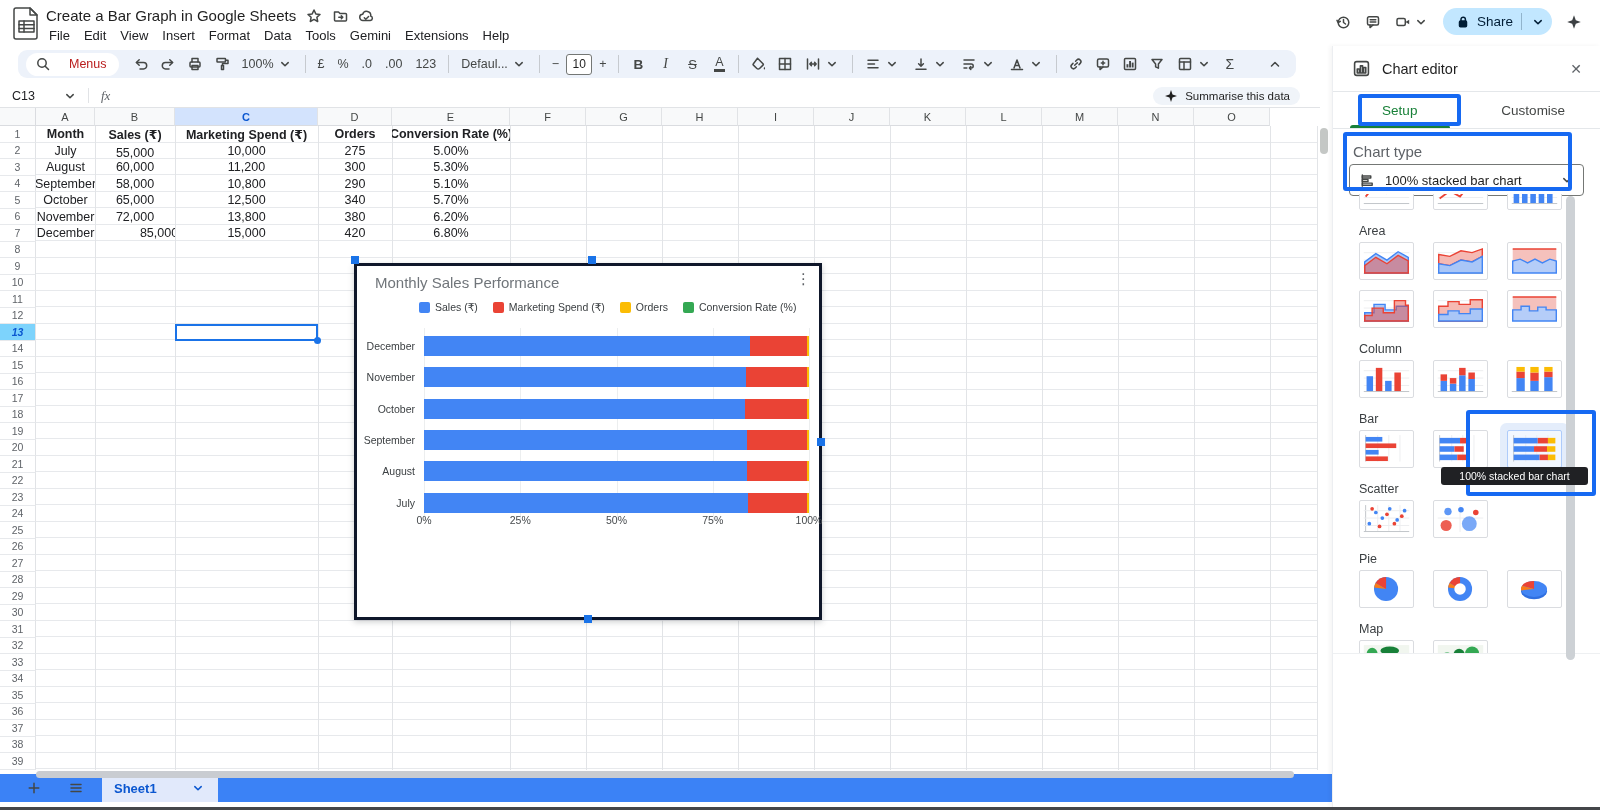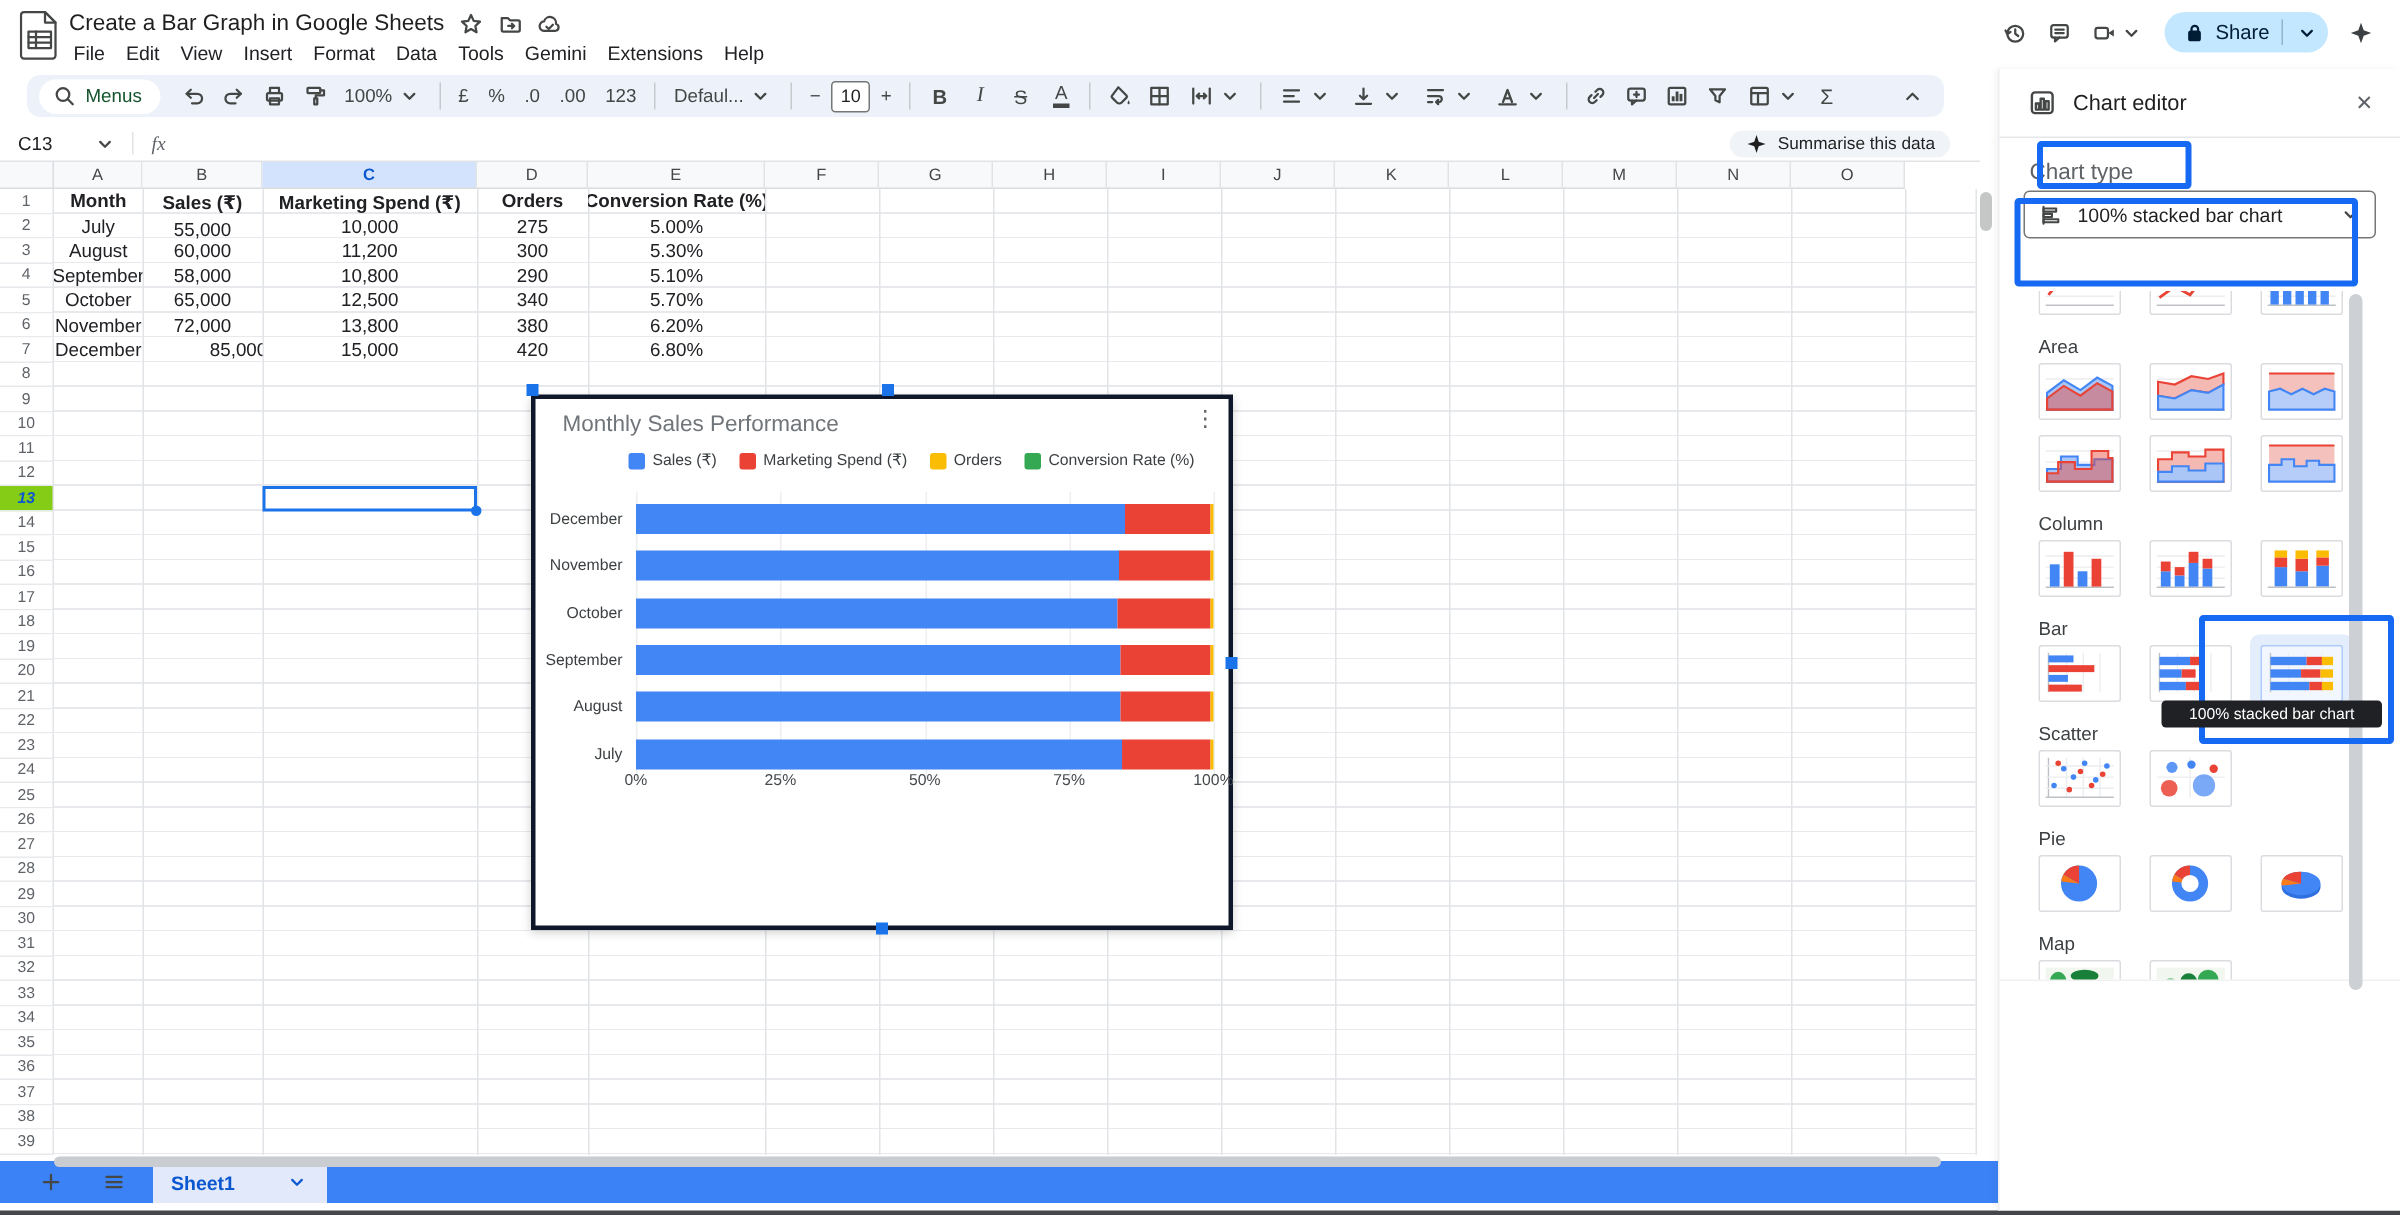--- a/index.html
+++ b/index.html
@@ -23,22 +23,22 @@
   .share .ic svg *{stroke:#001d35;}
   .share .ic svg .f{fill:#001d35;}
   .share .divv{width:1px;height:17px;background:rgba(0,29,53,.25);margin:0 2px;}
 
   
   .toolbar{position:absolute;left:18px;top:50px;width:1278px;height:28px;background:#edf2fa;
            border-radius:9px;display:flex;align-items:center;padding:0 8px;box-sizing:border-box;gap:1px;}
   .tbi{width:26px;height:24px;border-radius:4px;display:inline-flex;align-items:center;justify-content:center;flex:none;}
   .tbt{font-size:12.5px;color:#444746;display:inline-flex;align-items:center;gap:3px;padding:0 6px;height:24px;border-radius:4px;flex:none;}
   .sep{width:1px;height:18px;background:#c6cacf;margin:0 5px;flex:none;}
-  .menus-pill{display:inline-flex;align-items:center;gap:6px;background:#fff;border-radius:12px;height:23px;
-              padding:0 12px 0 9px;font-size:12.5px;color:#14532d;margin-right:8px;flex:none;justify-content:center;}
+  .menus-pill{display:inline-flex;align-items:center;gap:18px;background:#fff;border-radius:12px;height:23px;
+              padding:0 12px 0 9px;font-size:12.5px;color:#b91c1c;margin-right:8px;flex:none;justify-content:center;}
   .bold-b{font-weight:bold;font-size:13.5px;color:#444746;}
   .ital-i{font-style:italic;font-family:"Liberation Serif",serif;font-size:14px;color:#444746;}
   .strike-s{text-decoration:line-through;font-size:13px;color:#444746;}
   .txtcol-a{font-size:12.5px;color:#444746;line-height:1;display:flex;flex-direction:column;align-items:center;}
   .txtcol-a i{display:block;width:11px;height:3px;background:#444746;margin-top:1px;}
   .sizebox{width:24px;height:19px;border:1px solid #747775;border-radius:3px;background:#fff;
            font-size:12px;color:#1f1f1f;display:inline-flex;align-items:center;justify-content:center;flex:none;}
   .flexsp{flex:1;}
 
   
@@ -52,21 +52,21 @@
 
   
   .grid{position:absolute;left:0;top:108px;width:1320px;height:662px;background:#fff;overflow:hidden;}
   .colhdr{position:absolute;top:0;height:18px;background:#f8f9fa;border-right:1px solid #e1e3e6;
           border-bottom:1px solid #dadce0;box-sizing:border-box;font-size:11px;color:#444746;
           display:flex;align-items:center;justify-content:center;}
   .colhdr.sel{background:#d3e3fd;color:#0b57d0;font-weight:bold;}
   .rowhdr{position:absolute;left:0;width:36px;background:#fff;border-right:1px solid #e1e3e6;
           border-bottom:1px solid #e7e9ec;box-sizing:border-box;font-size:10.5px;color:#5f6368;
           display:flex;align-items:center;justify-content:center;}
-  .rowhdr.sel{background:#84cc16;color:#0b57d0;font-weight:bold;font-style:italic;}
+  .rowhdr.sel{background:#7dd3fc;color:#0b57d0;font-weight:bold;font-style:italic;}
   .corner{position:absolute;left:0;top:0;width:36px;height:18px;background:#f8f9fa;
           border-right:1px solid #dadce0;border-bottom:1px solid #dadce0;box-sizing:border-box;}
   .rowsbg{position:absolute;left:36px;top:18px;width:1281px;
           background:repeating-linear-gradient(to bottom,transparent 0 15.5px,#e7e9ec 15.5px 16.5px);}
   .vline{position:absolute;top:18px;width:1px;background:#e2e4e7;}
   .cell{position:absolute;font-size:12.5px;color:#202124;display:flex;align-items:center;justify-content:center;
         box-sizing:border-box;white-space:nowrap;overflow:hidden;}
   .cell.hdr{font-weight:bold;}
   .selcell{position:absolute;border:2px solid #1a73e8;box-sizing:border-box;}
   .seldot{position:absolute;width:7px;height:7px;border-radius:50%;background:#1a73e8;}
@@ -664,20 +664,25 @@
         <svg width="17" height="17" viewBox="0 0 16 16">
           <rect x="1.5" y="1.5" width="13" height="13" rx="2" fill="none" stroke="#188038" stroke-width="1.5"></rect>
           <rect x="4" y="8.5" width="2" height="3.8" fill="#188038" stroke="none"></rect>
           <rect x="7" y="5.5" width="2" height="6.8" fill="#188038" stroke="none"></rect>
           <rect x="10" y="7" width="2" height="5.3" fill="#188038" stroke="none"></rect>
         </svg>
       </span>
       <span class="p-title">Chart editor</span>
       <span class="p-close">✕</span>
     </div>
+    <div class="p-tabs" id="ptabs">
+        <div class="p-tab active">Setup</div>
+        <div class="p-tab">Customise</div>
+        <div class="p-underline"></div>
+      </div>
     <div class="p-type">
       <div class="p-type-label">Chart type</div>
       <div class="p-select">
         <span class="ic">
           <svg width="15" height="15" viewBox="0 0 16 16">
             <line x1="2.5" y1="2" x2="2.5" y2="14" stroke="#5f6368" stroke-width="1.2"></line>
             <rect x="2.5" y="3.2" width="9" height="2.2" fill="#5f6368" stroke="none"></rect>
             <rect x="2.5" y="7" width="6" height="2.2" fill="#5f6368" stroke="none"></rect>
             <rect x="2.5" y="10.8" width="10.5" height="2.2" fill="#5f6368" stroke="none"></rect>
           </svg>

